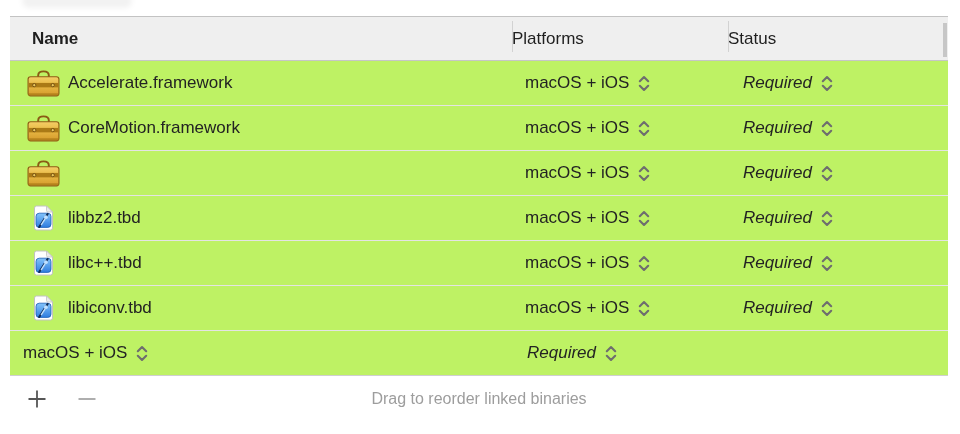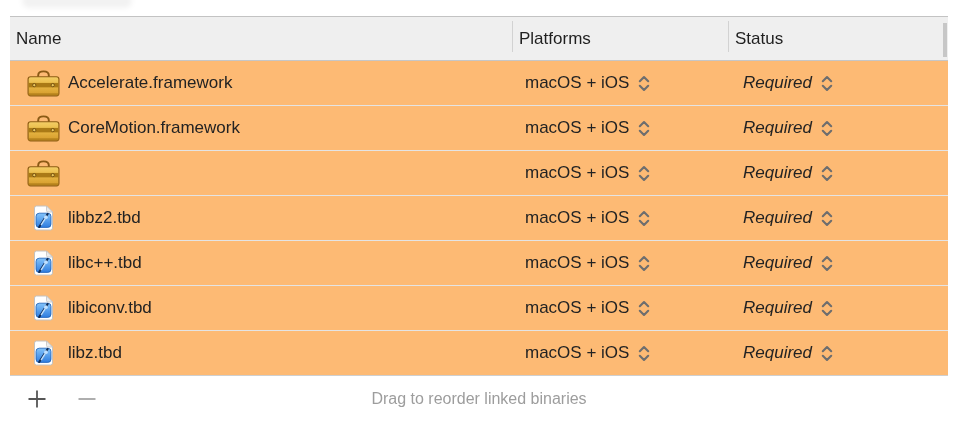--- a/index.html
+++ b/index.html
@@ -40,43 +40,42 @@
     background: #efefef;
     border-top: 1px solid #c3c3c3;
     border-bottom: 1px solid #c6c6c6;
     position: relative;
   }
   .th {
     display: flex;
     align-items: center;
     font-size: 17px;
     color: #1f1f1f;
-    padding-left: 7px;
     position: relative;
   }
-  .th.first { padding-left: 6px; }
+  .th.first { padding-left: 22px; font-weight: bold; }
   .th.divided::before {
     content: "";
     position: absolute;
     left: 0; top: 4px; bottom: 8px;
     width: 1px;
     background: #d2d2d2;
   }
   .header-end-bar {
     position: absolute;
     right: 1px; top: 6px; bottom: 3px;
     width: 4px;
     background: #c7c7c7;
   }
 
   .row {
     display: grid;
     grid-template-columns: 502px 216px 220px;
     height: 45px;
-    background: #fdba74;
+    background: #bef264;
     border-bottom: 1px solid #e4e4e4;
   }
   .row:last-child { border-bottom: 1px solid #cfcfcf; }
 
   .cell { display: flex; align-items: center; font-size: 17px; color: #232323; }
   .cell.name { padding-left: 16px; }
   .cell.platforms { padding-left: 13px; }
   .cell.status { padding-left: 15px; font-style: italic; }
 
   .icon-slot {
@@ -383,34 +382,20 @@
           <svg width="14" height="17" viewBox="0 0 14 17">
             <path d="M2.8 6.2 L7 2 L11.2 6.2" fill="none" stroke="#6e6e6e" stroke-width="2.1" stroke-linecap="round" stroke-linejoin="round"></path>
             <path d="M2.8 10.8 L7 15 L11.2 10.8" fill="none" stroke="#6e6e6e" stroke-width="2.1" stroke-linecap="round" stroke-linejoin="round"></path>
           </svg>
         </span>
       </span>
     </div>
   </div>
 
   <div class="row">
-    <div class="cell name">
-
-      <span class="icon-slot">
-        <svg width="21" height="26" viewBox="0 0 21 26">
-          <path d="M1.5 3 a2 2 0 0 1 2 -2 h10 l6 6 v16 a2 2 0 0 1 -2 2 h-14 a2 2 0 0 1 -2 -2 z" fill="#ffffff" stroke="#c2c2c2" stroke-width="1"></path>
-          <path d="M13.5 1 l6 6 h-4.6 a1.4 1.4 0 0 1 -1.4 -1.4 z" fill="#ebebeb" stroke="#c2c2c2" stroke-width="0.8"></path>
-          <rect x="3" y="8.2" width="15" height="14.2" rx="3.2" fill="url(#blu)" stroke="#1c60b8" stroke-width="0.8"></rect>
-          <path d="M14.6 9 L6.2 22" stroke="#0e2a55" stroke-width="2.1" stroke-linecap="round"></path>
-          <circle cx="12.9" cy="12.2" r="1.9" fill="#bfe0ff"></circle>
-          <path d="M12 14 L8.4 19.6" stroke="#bfe0ff" stroke-width="1.5" stroke-linecap="round"></path>
-        </svg>
-      </span>
-      <span>libz.tbd</span>
-    </div>
     <div class="cell platforms">
       <span class="popup">
         <span>macOS + iOS</span>
         <span class="chevrons">
           <svg width="14" height="17" viewBox="0 0 14 17">
             <path d="M2.8 6.2 L7 2 L11.2 6.2" fill="none" stroke="#6e6e6e" stroke-width="2.1" stroke-linecap="round" stroke-linejoin="round"></path>
             <path d="M2.8 10.8 L7 15 L11.2 10.8" fill="none" stroke="#6e6e6e" stroke-width="2.1" stroke-linecap="round" stroke-linejoin="round"></path>
           </svg>
         </span>
       </span>

